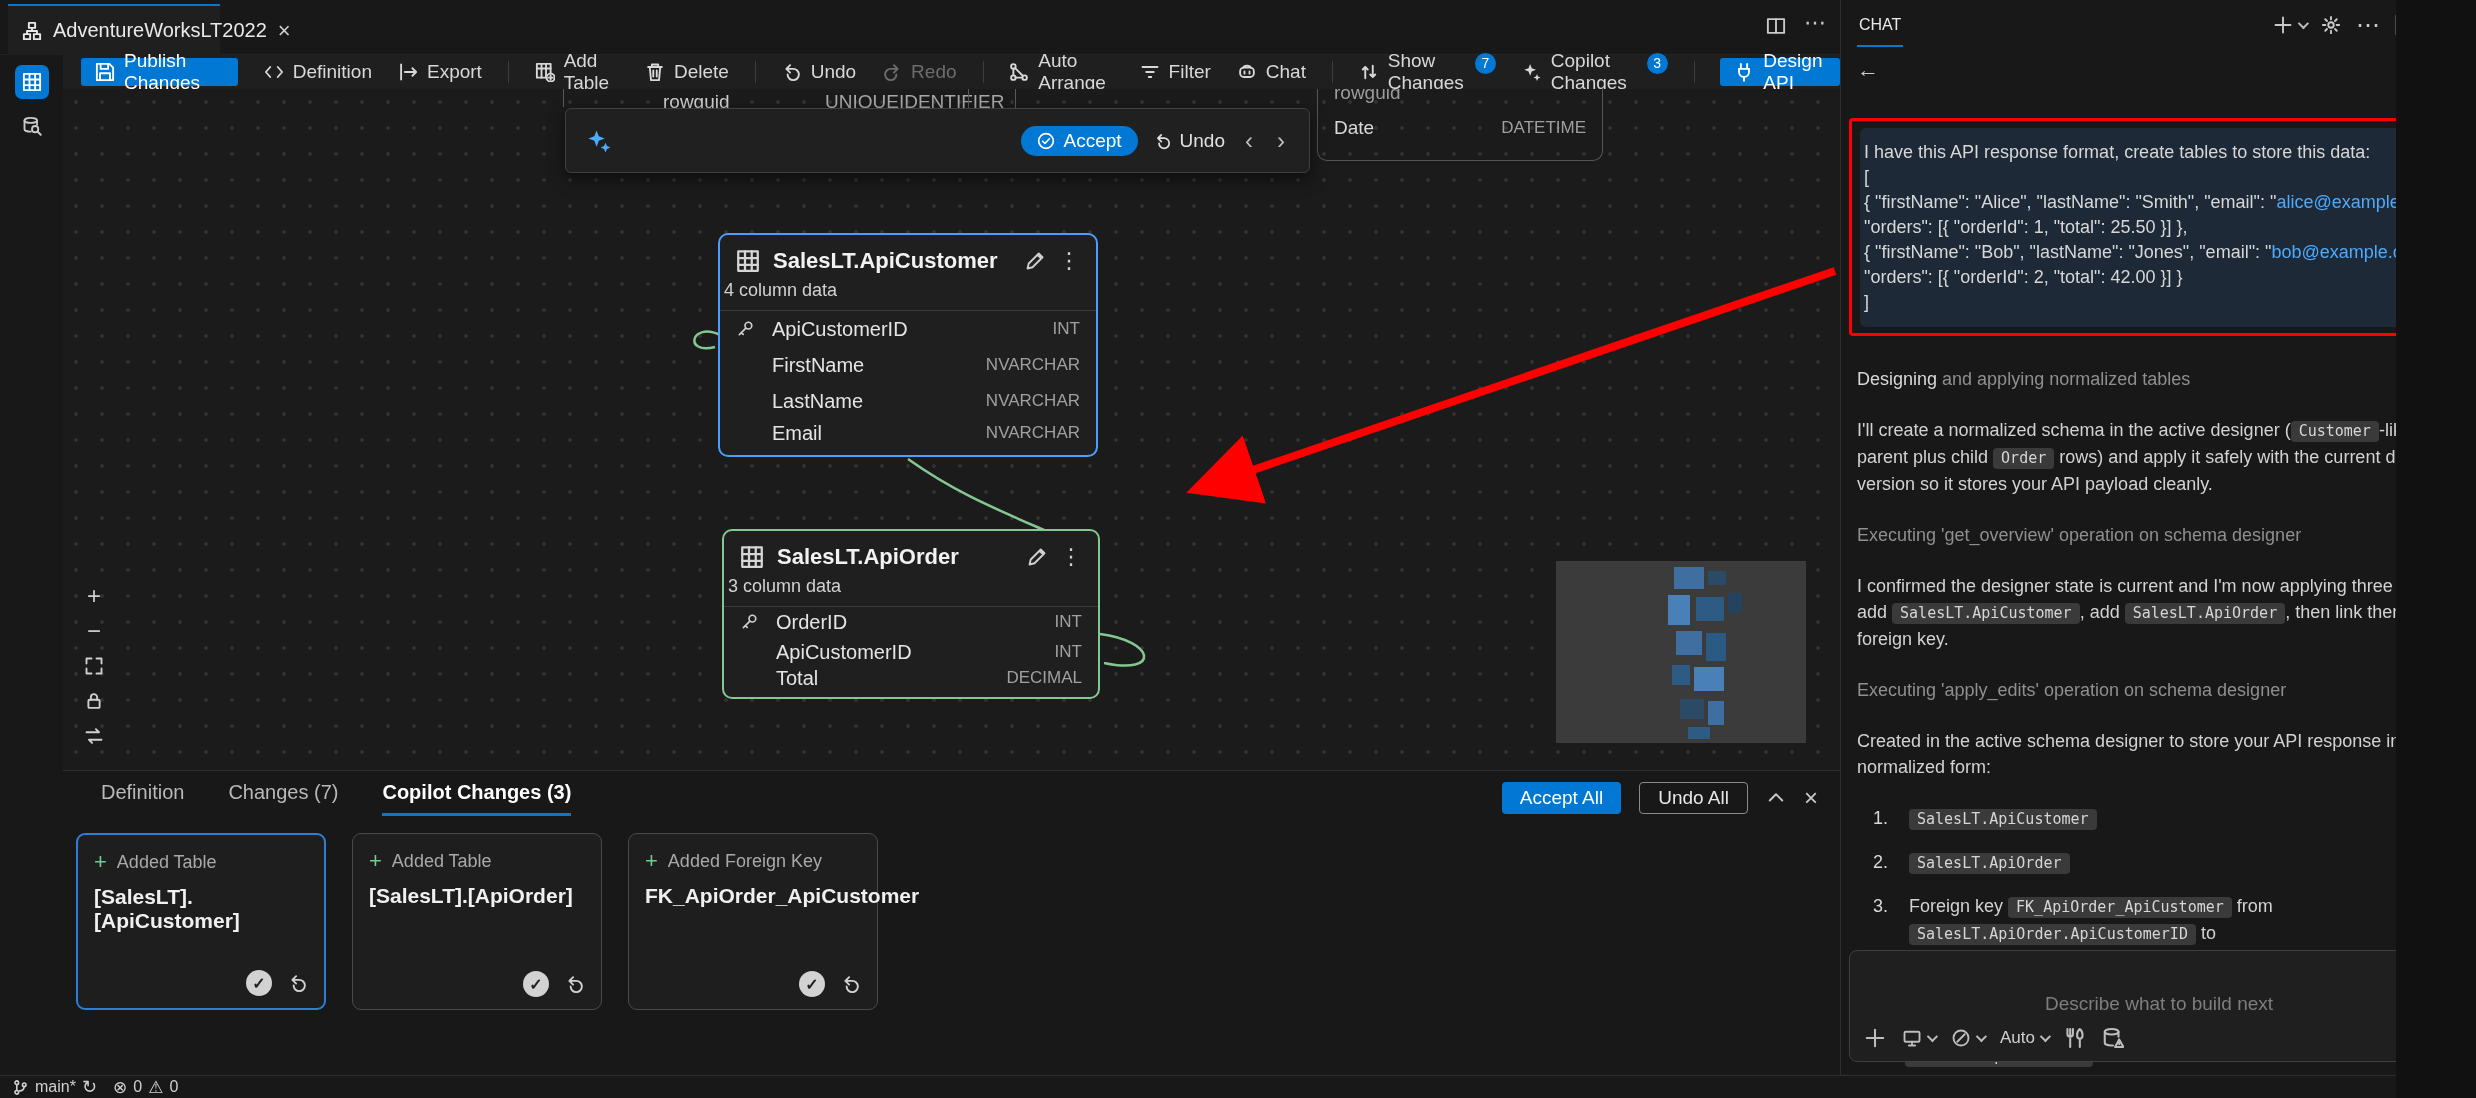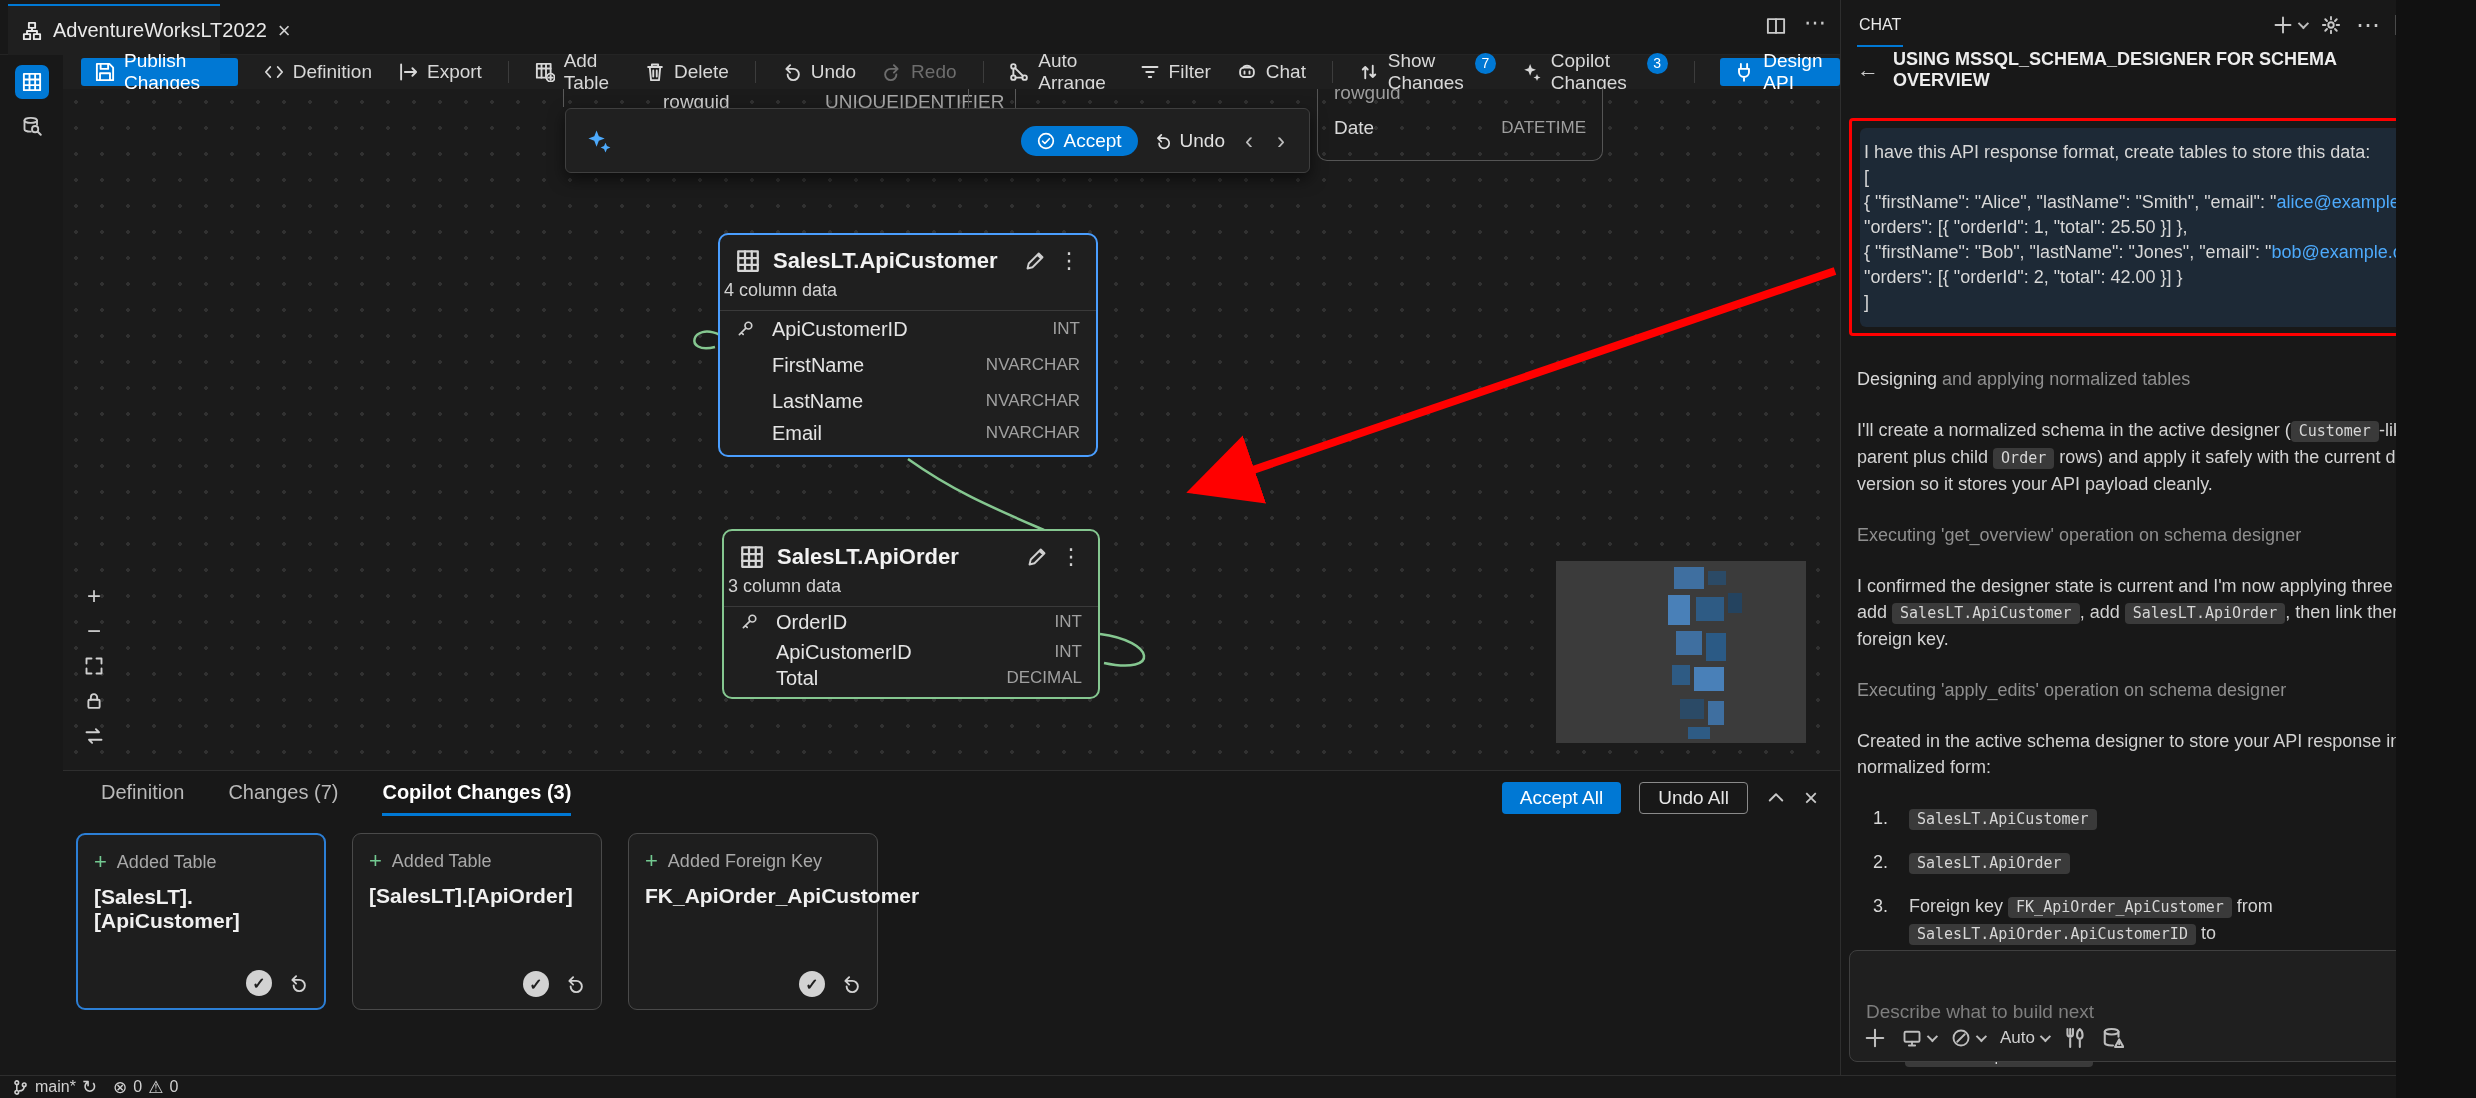--- a/index.html
+++ b/index.html
@@ -106,21 +106,21 @@
   .p { margin-bottom:25px; }
   .p.muted, .p.muted-mixed { color:#8f8f8f; }
   .lgt { color:#d8d8d8; }
   .mut { color:#8f8f8f; }
   .chip { font-family:"DejaVu Sans Mono",monospace; font-size:15px; background:#3a3a3a; color:#d6d6d6; border-radius:4px; padding:1px 8px 2px; }
   .li { display:flex; gap:12px; margin:0 0 17px 16px; }
   .li .marker { min-width:24px; color:#d8d8d8; }
   .li .marker.dot { min-width:20px; font-size:16px; }
   .link { color:#4daafc; }
 
-  .chat-input { position:absolute; left:8px; top:950px; width:620px; height:112px; background:#1f1f1f; border:1px solid #3f3f3f; border-radius:8px; padding:20px 16px; }
+  .chat-input { position:absolute; left:8px; top:950px; width:620px; height:112px; background:#1f1f1f; border:1px solid #3f3f3f; border-radius:8px; padding:12px 16px;text-align:center; }
   .ph { margin-top:30px; font-size:19px; color:#7e7e7e; }
   .ci-row { position:absolute; left:14px; right:14px; bottom:10px; display:flex; align-items:center; gap:16px; color:#bdbdbd; }
   .ci-grp { display:flex; align-items:center; gap:5px; }
   .chev { width:8px; height:8px; border-right:2px solid #bdbdbd; border-bottom:2px solid #bdbdbd; transform:rotate(45deg) translateY(-2px); }
   .auto-lbl { font-size:17px; color:#cfcfcf; }
   .ci-right { margin-left:auto; display:flex; align-items:center; gap:16px; }
   .spinner { width:19px; height:19px; border-radius:50%; border:2.5px solid #8a8a8a; border-top-color:transparent; }
   .send { font-size:22px; color:#a8a8a8; }
 
   
@@ -508,21 +508,20 @@
         <span style="font-size:24px;line-height:10px;">⋯</span>
         <div class="hdiv"></div>
         <svg class="ic" viewBox="0 0 16 16">
             <path d="M2 5V2h3 M11 2h3v3 M14 11v3h-3 M5 14H2v-3"></path>
           </svg>
         <span style="font-size:24px;">×</span>
       </div>
     </div>
     <div class="thread-head">
       <span class="back">←</span>
-      <span>USING MSSQL_SCHEMA_DESIGNER FOR SCHEMA OVERVIEW</span>
       <svg class="ic split" viewBox="0 0 16 16">
           <rect x="1.5" y="2.5" width="13" height="11"></rect>
           <path d="M8 2.5v11"></path>
         </svg>
     </div>
 
     <div class="annot-rect">
       <div class="ublock">
           <div><span>I have this API response format, create tables to store this data:</span></div>
           <div><span>[</span></div>

